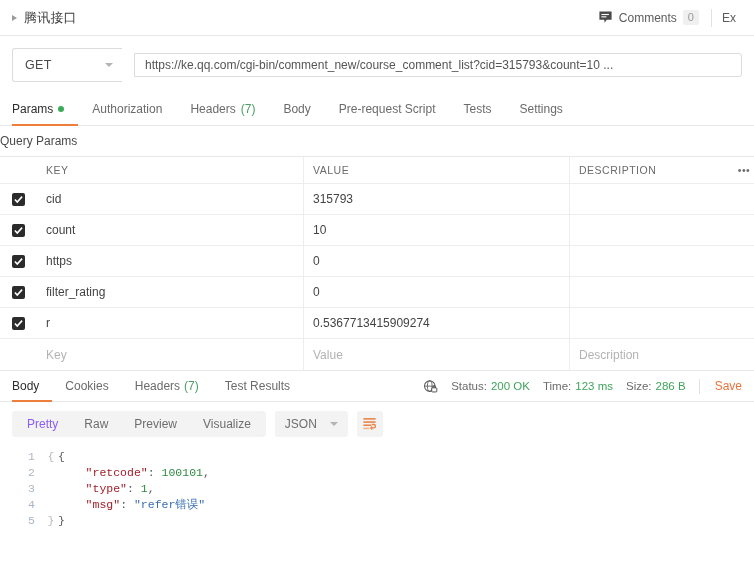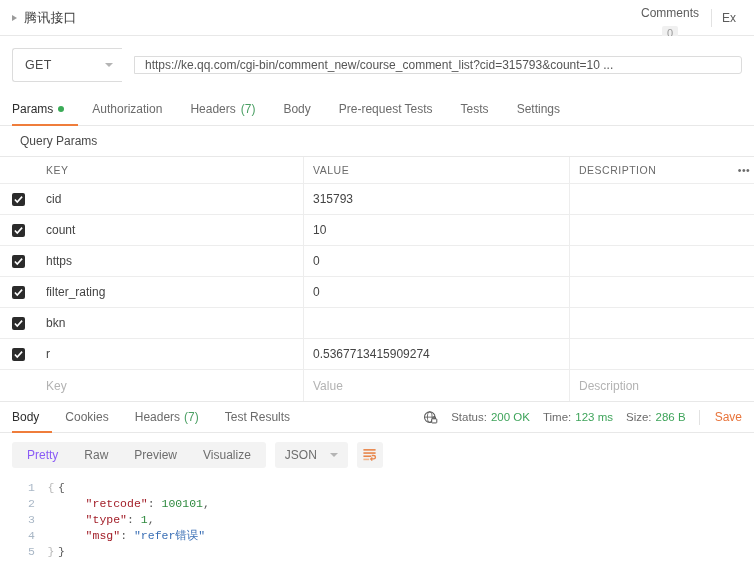--- a/index.html
+++ b/index.html
@@ -60,21 +60,20 @@
     align-items: center;
     height: 100%;
   }
   .comments-btn {
     display: flex;
     align-items: center;
     gap: 6px;
     padding: 0 12px;
     height: 100%;
     cursor: pointer;
-    flex-direction: column;
   }
   .comment-icon {
     width: 15px;
     height: 15px;
     display: block;
   }
   .comments-label {
     font-size: 12px;
     color: #5c5c5c;
   }
@@ -131,21 +130,21 @@
   }
   .caret-down {
     width: 0;
     height: 0;
     border-top: 4px solid #b4b4b4;
     border-left: 4px solid transparent;
     border-right: 4px solid transparent;
   }
   .url-input {
     flex: 1;
-    height: 18px;
+    height: 24px;
     border: 1px solid #dcdcdc;
     border-radius: 0 3px 3px 0;
     background: #fff;
     display: flex;
     align-items: center;
     padding: 0 10px;
     box-sizing: border-box;
     overflow: hidden;
     cursor: text;
   }
@@ -226,21 +225,21 @@
     background: #3bab57;
     display: block;
   }
   .tab-count { color: #4a9f63; }
 
   
   .qp-title {
     flex: 0 0 30px;
     display: flex;
     align-items: center;
-    padding: 0 20px;
+    padding: 0 0;
     font-size: 12px;
     color: #4a4a4a;
     box-sizing: border-box;
   }
   .params-table {
     flex: 0 0 auto;
     border-top: 1px solid #e8e8e8;
     border-bottom: 1px solid #e8e8e8;
     box-sizing: border-box;
   }
@@ -476,21 +475,21 @@
       <span>Authorization</span>
     </div>
     <div class="req-tab">
       <span>Headers</span>
       <span class="tab-count">(7)</span>
     </div>
     <div class="req-tab">
       <span>Body</span>
     </div>
     <div class="req-tab">
-      <span>Pre-request Tests</span>
+      <span>Pre-request Script</span>
     </div>
     <div class="req-tab">
       <span>Tests</span>
     </div>
     <div class="req-tab">
       <span>Settings</span>
     </div>
   </div>
 
   <div class="qp-title">Query Params</div>
@@ -549,32 +548,20 @@
             <svg width="9" height="9" viewBox="0 0 10 10">
               <path d="M1 5l2.6 2.8L9 1.8" stroke="#fff" stroke-width="1.8" fill="none"></path>
             </svg>
           </span>
       </div>
       <div class="pcell c-key">filter_rating</div>
       <div class="pcell c-val">0</div>
       <div class="pcell c-desc"></div>
     </div>
 
-    <div class="ptr">
-      <div class="pcell c-check">
-        <span class="cb">
-            <svg width="9" height="9" viewBox="0 0 10 10">
-              <path d="M1 5l2.6 2.8L9 1.8" stroke="#fff" stroke-width="1.8" fill="none"></path>
-            </svg>
-          </span>
-      </div>
-      <div class="pcell c-key">bkn</div>
-      <div class="pcell c-val"></div>
-      <div class="pcell c-desc"></div>
-    </div>
 
     <div class="ptr">
       <div class="pcell c-check">
         <span class="cb">
             <svg width="9" height="9" viewBox="0 0 10 10">
               <path d="M1 5l2.6 2.8L9 1.8" stroke="#fff" stroke-width="1.8" fill="none"></path>
             </svg>
           </span>
       </div>
       <div class="pcell c-key">r</div>

